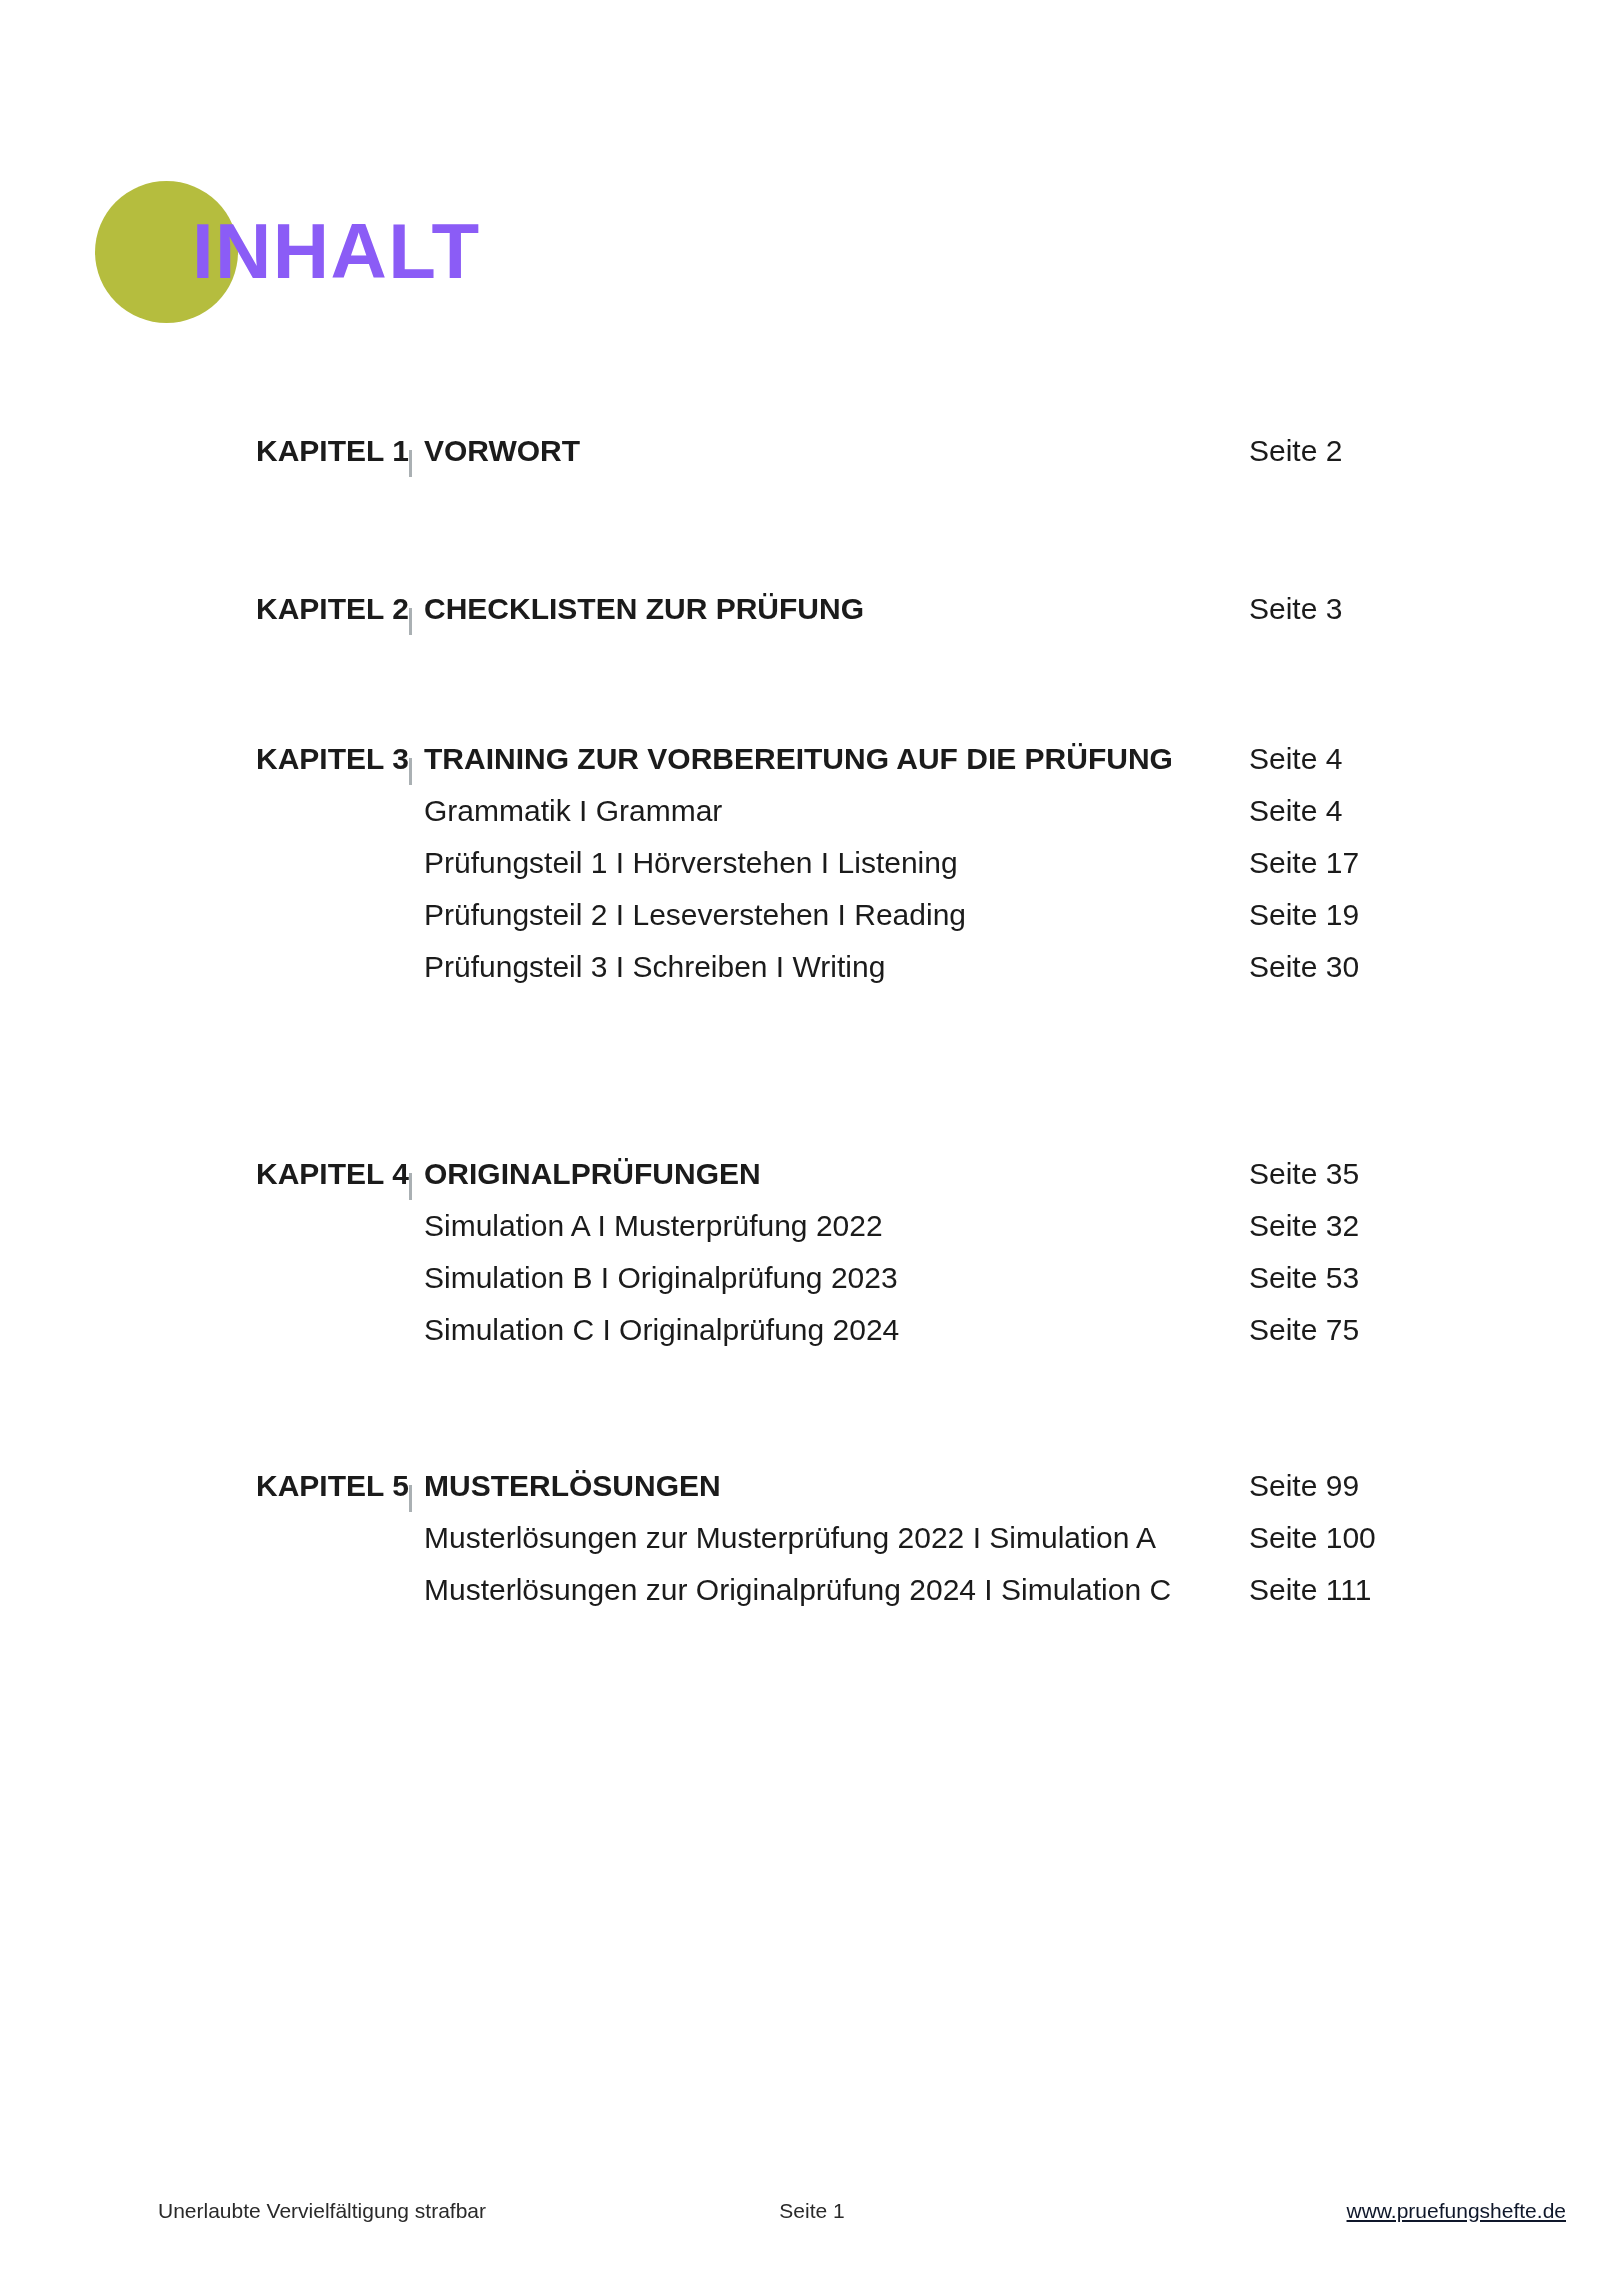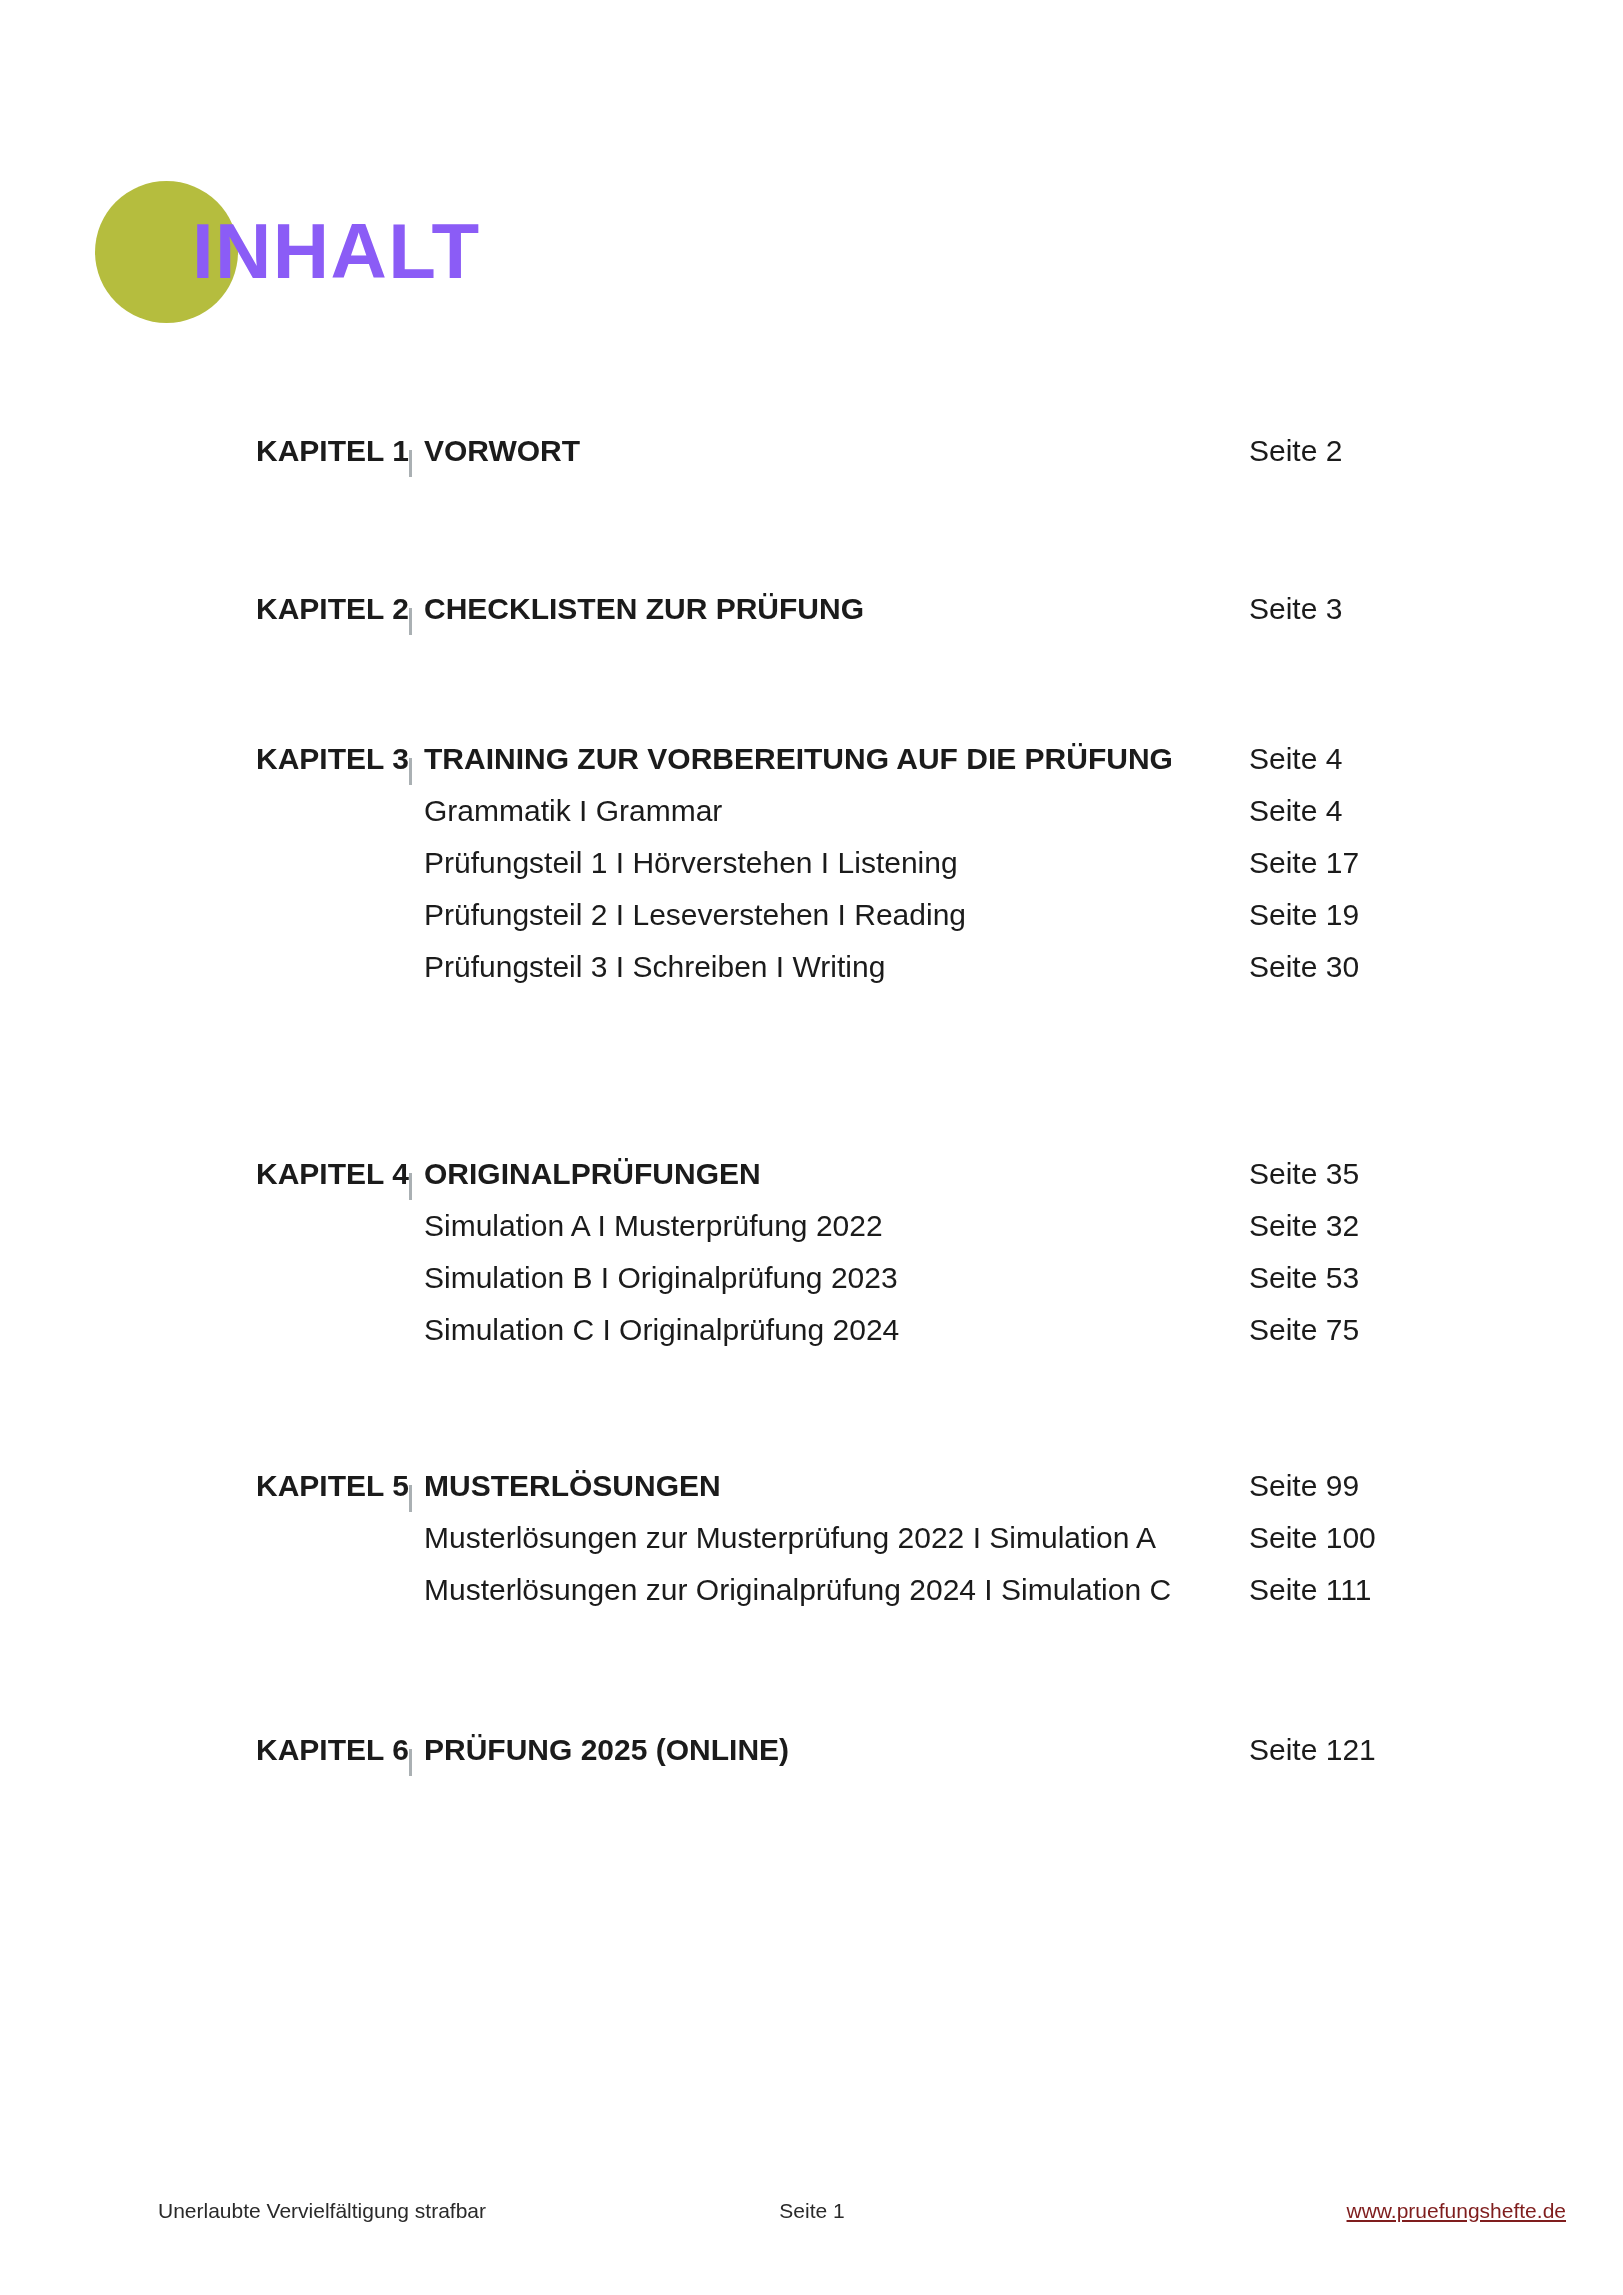--- a/index.html
+++ b/index.html
@@ -55,21 +55,21 @@
   .cell-title { white-space: nowrap; }
   .cell-page { white-space: nowrap; font-weight: normal; }
 
   
   .footer {
     position: absolute; left: 0; right: 0; top: 2199px; height: 34px;
     font-size: 21px; color: #2a2a2a;
   }
   .footer-left { position: absolute; left: 158px; top: 0; }
   .footer-center { position: absolute; left: 0; right: 0; top: 0; text-align: center; }
-  .footer-right { position: absolute; right: 58px; top: 0; text-decoration: underline; color: #7f1d1d; cursor: pointer; }
+  .footer-right { position: absolute; right: 58px; top: 0; text-decoration: underline; color: #0f172a; cursor: pointer; }
 </style>
 </head>
 <body>
 
 <div class="page">
 
   <div class="header">
     <div class="accent-circle"></div>
     <div class="inhalt-title">INHALT</div>
   </div>
@@ -169,30 +169,20 @@
         <div class="cell-title">Musterlösungen zur Musterprüfung 2022 I Simulation A</div>
         <div class="cell-page">Seite 100</div>
       </div>
       <div class="row sub">
         <div class="cell-kapitel"></div>
         <div class="cell-title">Musterlösungen zur Originalprüfung 2024 I Simulation C</div>
         <div class="cell-page">Seite 111</div>
       </div>
     </div>
 
-    <div class="group group6">
-      <div class="row chapter">
-        <div class="cell-kapitel">
-          <span>KAPITEL 6</span>
-          <span class="sep-bar"></span>
-        </div>
-        <div class="cell-title">PRÜFUNG 2025 (ONLINE)</div>
-        <div class="cell-page">Seite 121</div>
-      </div>
-    </div>
 
   </div>
 
   <div class="footer">
     <span class="footer-left">Unerlaubte Vervielfältigung strafbar</span>
     <span class="footer-center">Seite 1</span>
     <span class="footer-right">www.pruefungshefte.de</span>
   </div>
 
 </div>

